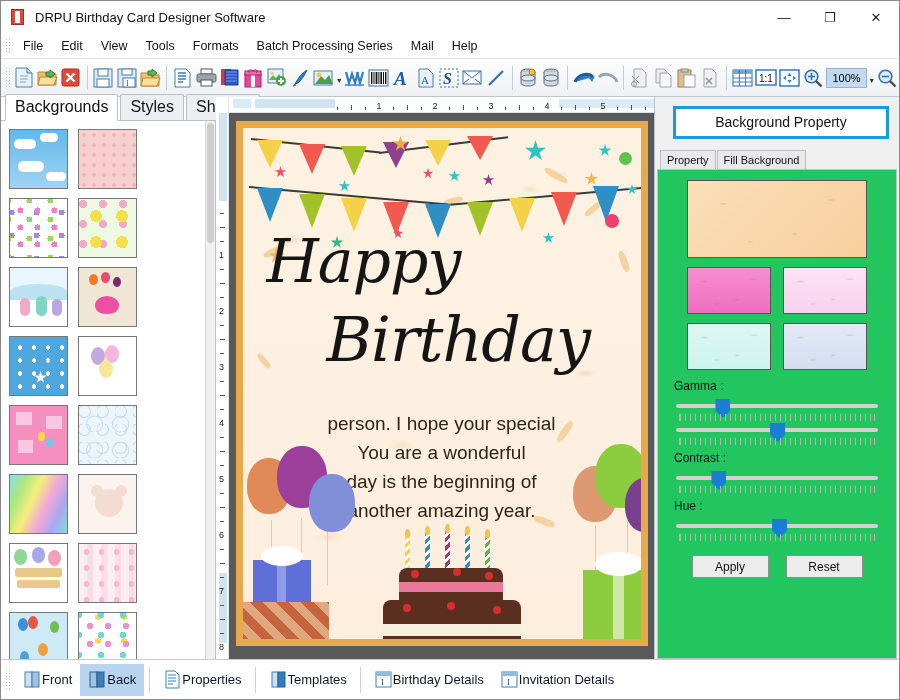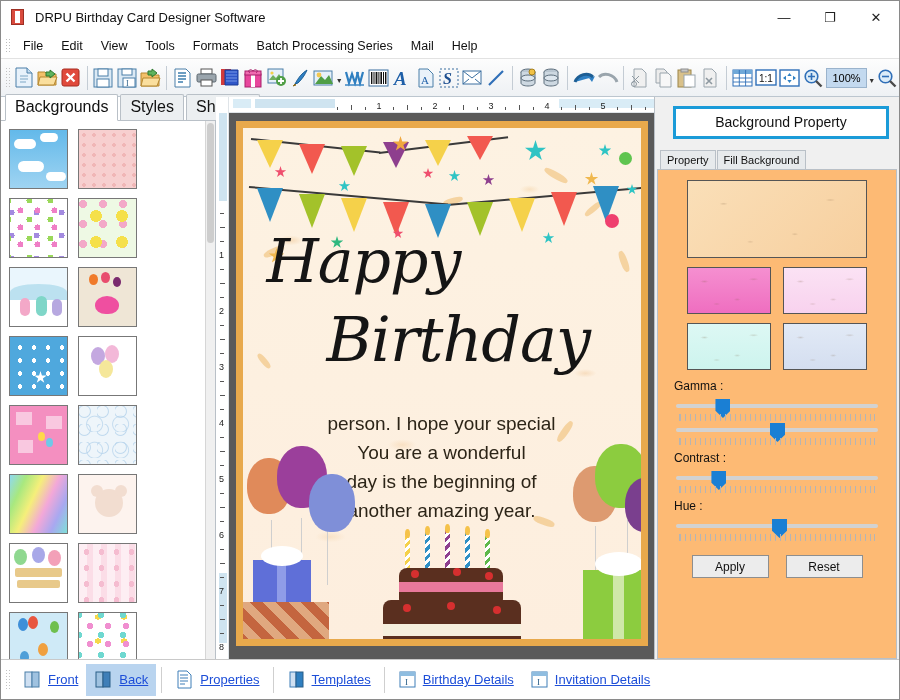--- a/index.html
+++ b/index.html
@@ -96,21 +96,21 @@
   .gift { position:absolute; }
 
   
   .right { width:245px; background:#f0f0f0; display:flex; flex-direction:column; border-left:1px solid #b9c0c7; flex:0 0 245px; position:relative; }
   .rp-title { margin:9px 10px 8px 18px; border:3px solid #1b9bd8; background:#fff; text-align:center;
               padding:5px 0 6px; font-size:14px; color:#111; }
   .rtabs { display:flex; align-items:flex-end; padding-left:5px; height:22px; flex:0 0 22px; }
   .rtab { font-size:11px; padding:3px 6px 3px; border:1px solid #b9c0c7; border-bottom:none; background:#e7eaec;
           margin-right:1px; color:#111; }
   .rtab.active { background:#fff; font-size:11.5px; padding:4px 7px 4px; position:relative; z-index:2; }
-  .rbody { flex:1; background:#fdba74; border:1px solid #b9c0c7; border-top:1px solid #b9c0c7; margin:0 2px 0 2px; padding:10px 14px; overflow:hidden; }
+  .rbody { flex:1; background:#22c55e; border:1px solid #b9c0c7; border-top:1px solid #b9c0c7; margin:0 2px 0 2px; padding:10px 14px; overflow:hidden; }
   .eff-big { width:180px; height:78px; border:1px solid #555; margin:0 auto 9px;
              background:linear-gradient(135deg,#fadfb8,#f7cf9e); position:relative; }
   .eff-row { display:flex; gap:12px; justify-content:center; margin-bottom:9px; }
   .eff { width:84px; height:47px; border:1px solid #555; position:relative; }
   .tex { position:absolute; inset:0; opacity:.5;
          background-image:radial-gradient(ellipse 6px 2px at 20% 30%, rgba(120,90,60,.45), transparent 70%),
                           radial-gradient(ellipse 5px 2px at 60% 70%, rgba(120,90,60,.4), transparent 70%),
                           radial-gradient(ellipse 7px 2px at 80% 25%, rgba(120,90,60,.4), transparent 70%),
                           radial-gradient(ellipse 5px 2px at 35% 80%, rgba(120,90,60,.35), transparent 70%); }
   .sl-label { font-size:12px; color:#111; margin:6px 0 6px 2px; }
@@ -128,21 +128,21 @@
                background:linear-gradient(#1e3fa8,#0f1f6b); display:flex; align-items:center; justify-content:center;
                color:#fff; font-size:17px; font-weight:bold; letter-spacing:-.2px; overflow:hidden; }
   .watermark:before { content:""; position:absolute; left:-10%; top:-70%; width:120%; height:120%;
                       background:rgba(255,255,255,.14); border-radius:50%; }
   .wm-text { position:relative; z-index:2; }
 
   
   .bottom { height:40px; background:#fff; border-top:1px solid #c9c9c9; display:flex; align-items:center;
             padding-left:4px; flex:0 0 40px; }
   .b-grip { width:6px; height:22px; background-image:radial-gradient(#c3c3c3 1px, transparent 1px); background-size:3px 3px; margin-right:4px; }
-  .bbtn { display:flex; align-items:center; gap:6px; padding:5px 8px; font-size:13px; color:#1d4ed8; height:32px;text-decoration:underline; }
+  .bbtn { display:flex; align-items:center; padding:5px 8px; font-size:13px; color:#0f172a; height:32px; }
   .bbtn.active { background:#b9d4ef; }
   .bsep { width:1px; height:26px; background:#cfcfcf; margin:0 5px; }
   .bi { width:19px; height:19px; position:relative; flex:0 0 19px; }
 </style>
 </head>
 <body>
 
 <div class="app">
 
   <div class="titlebar">

